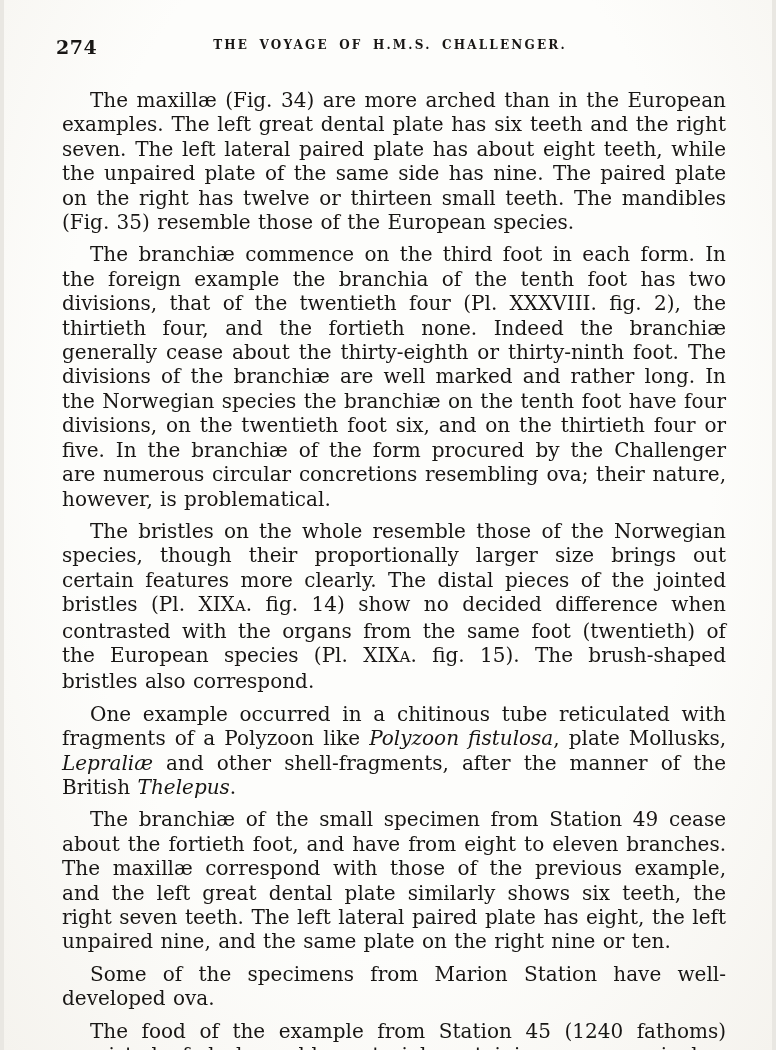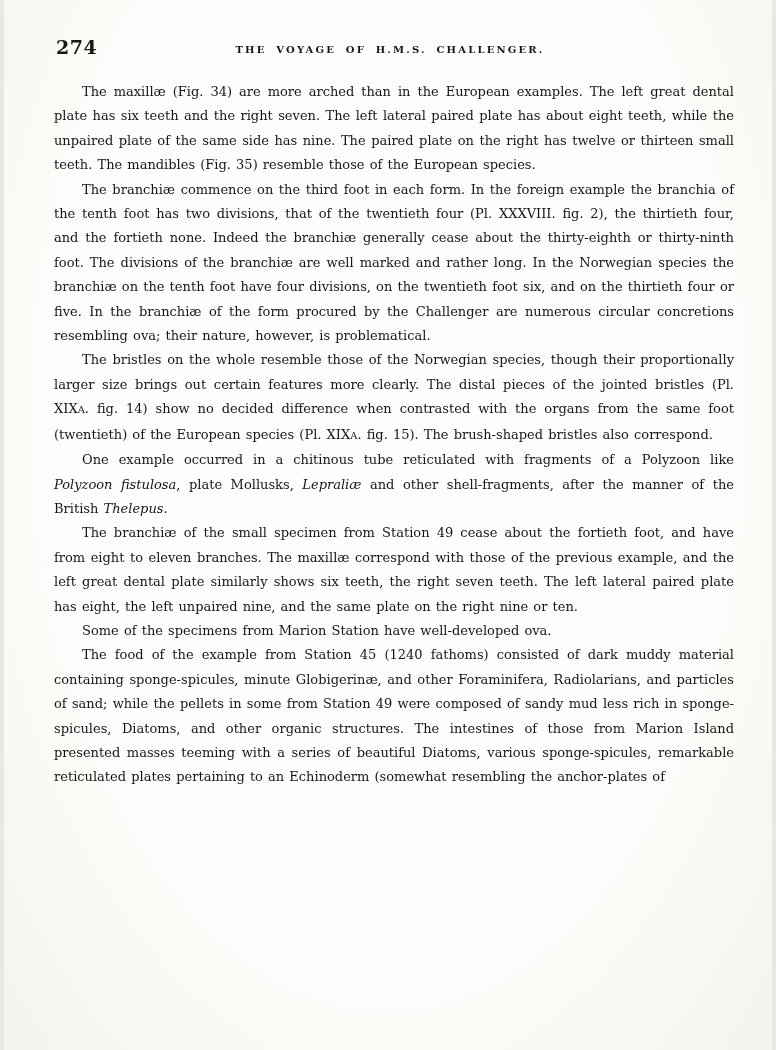--- a/index.html
+++ b/index.html
@@ -31,36 +31,36 @@
     left: 2px;
     top: 0;
     font-size: 19px;
     font-weight: bold;
     letter-spacing: 0.5px;
   }
   .running-title {
     position: absolute;
     left: 0;
     right: 0;
-    top: 8px;
+    top: 2px;
     text-align: center;
-    font-size: 10px;
+    font-size: 12px;
     font-weight: bold;
     letter-spacing: 2.2px;
     word-spacing: 4px;
   }
   .text-block {
     position: absolute;
     top: 80px;
     left: 50px;
     width: 680px;
   }
   .para {
-    margin: 0;
-    font-size: 13px;
+    margin: 8px;
+    font-size: 20px;
     line-height: 24.4px;
     text-align: justify;
     text-indent: 28px;
     word-spacing: 1px;
   }
   .it { font-style: italic; }
   .sm { font-size: 0.76em; }
 </style>
 </head>
 <body>

